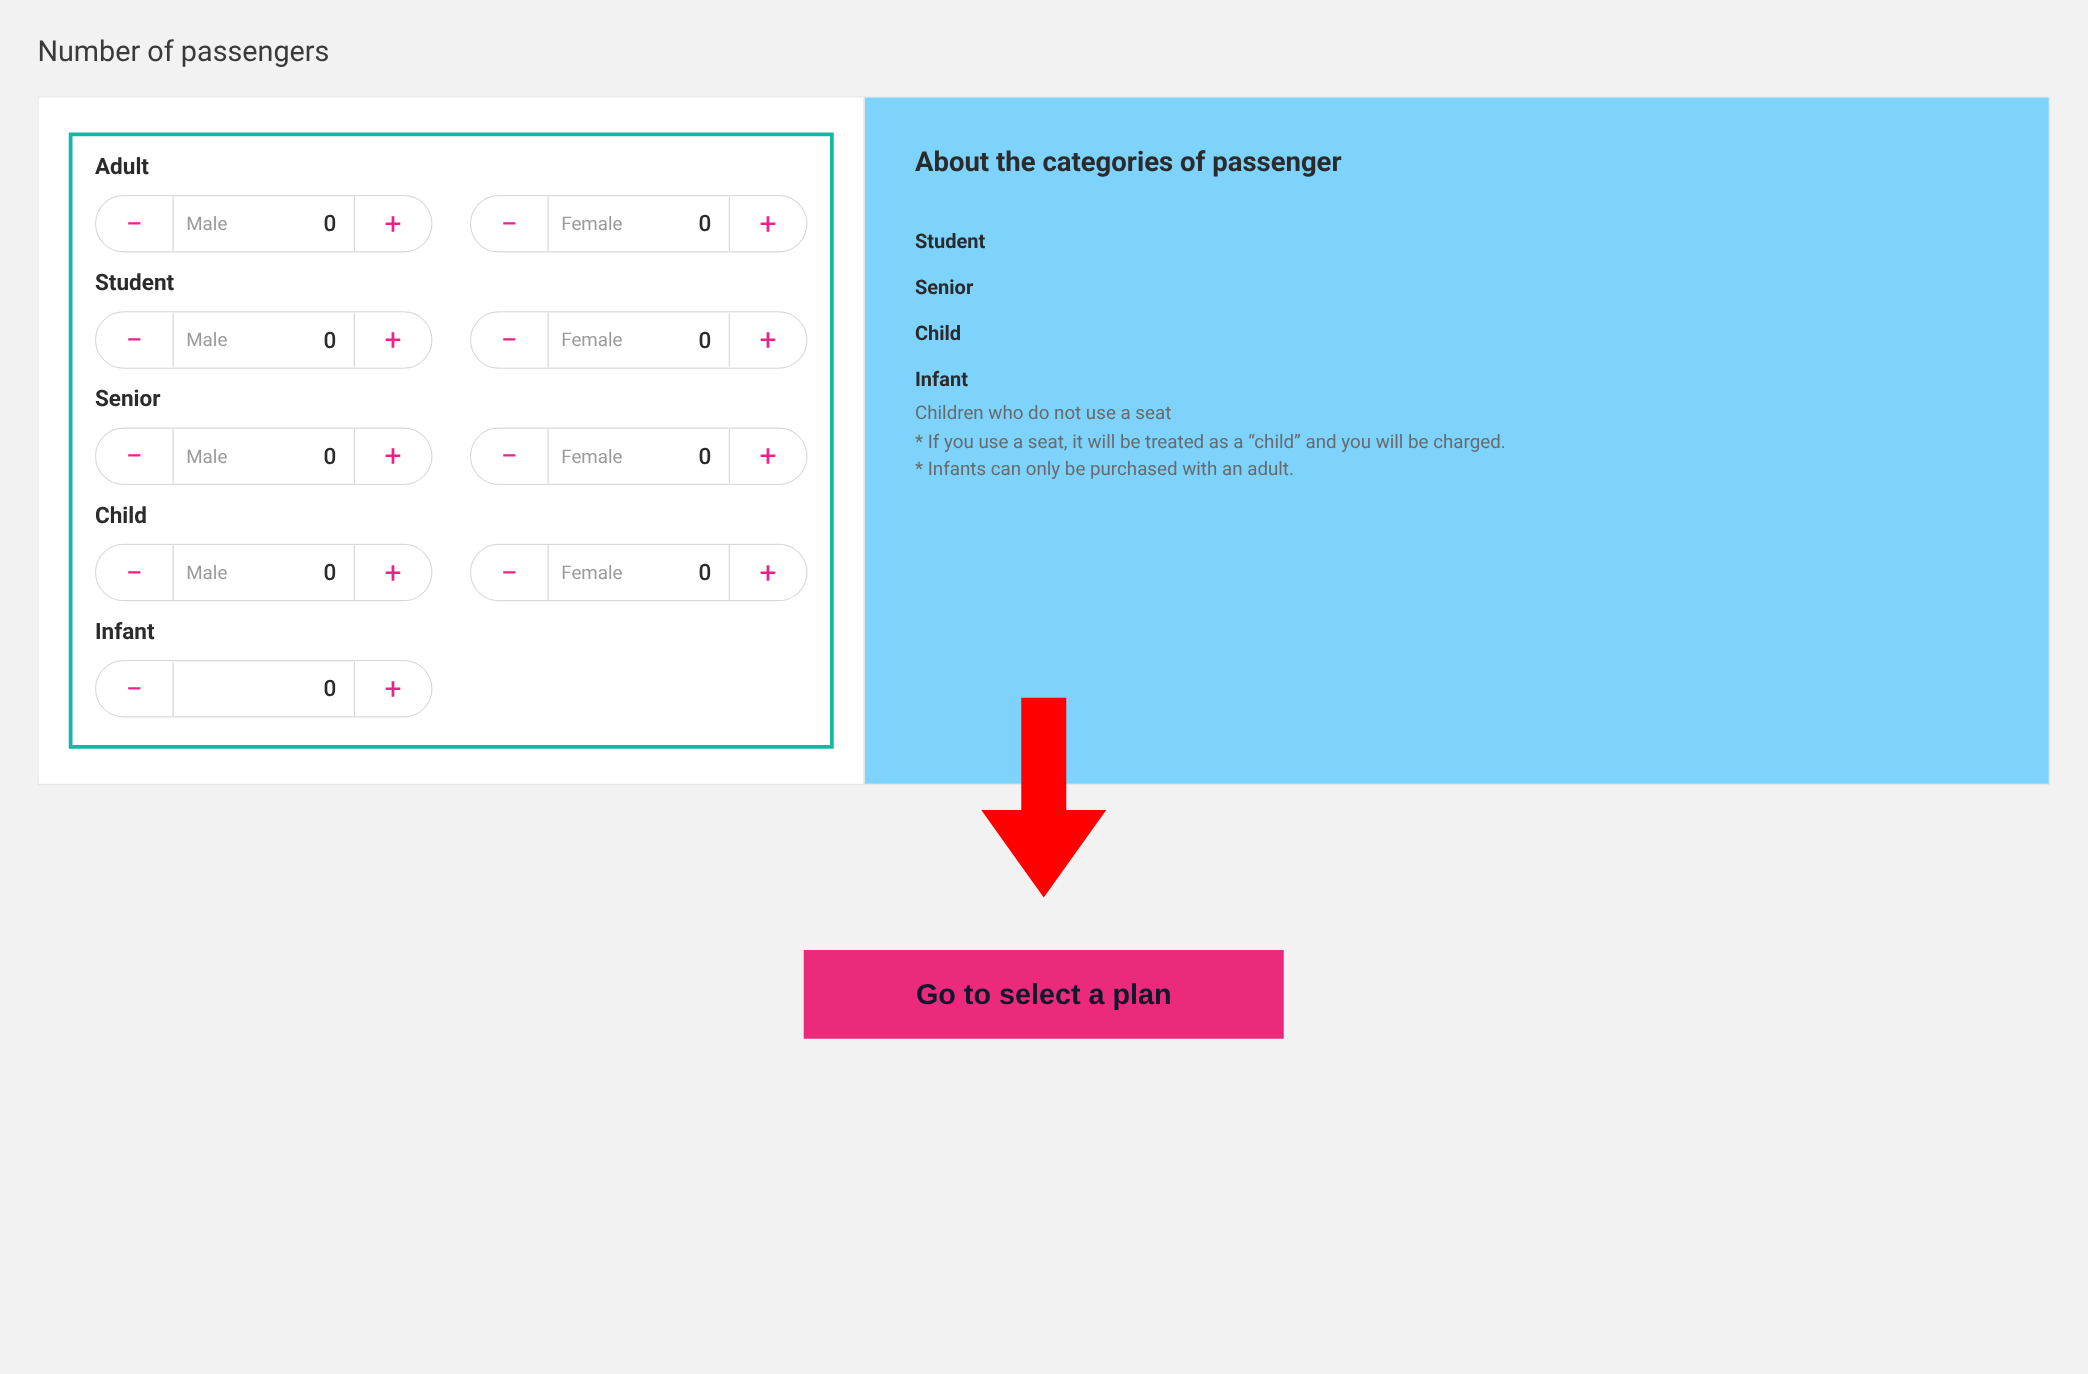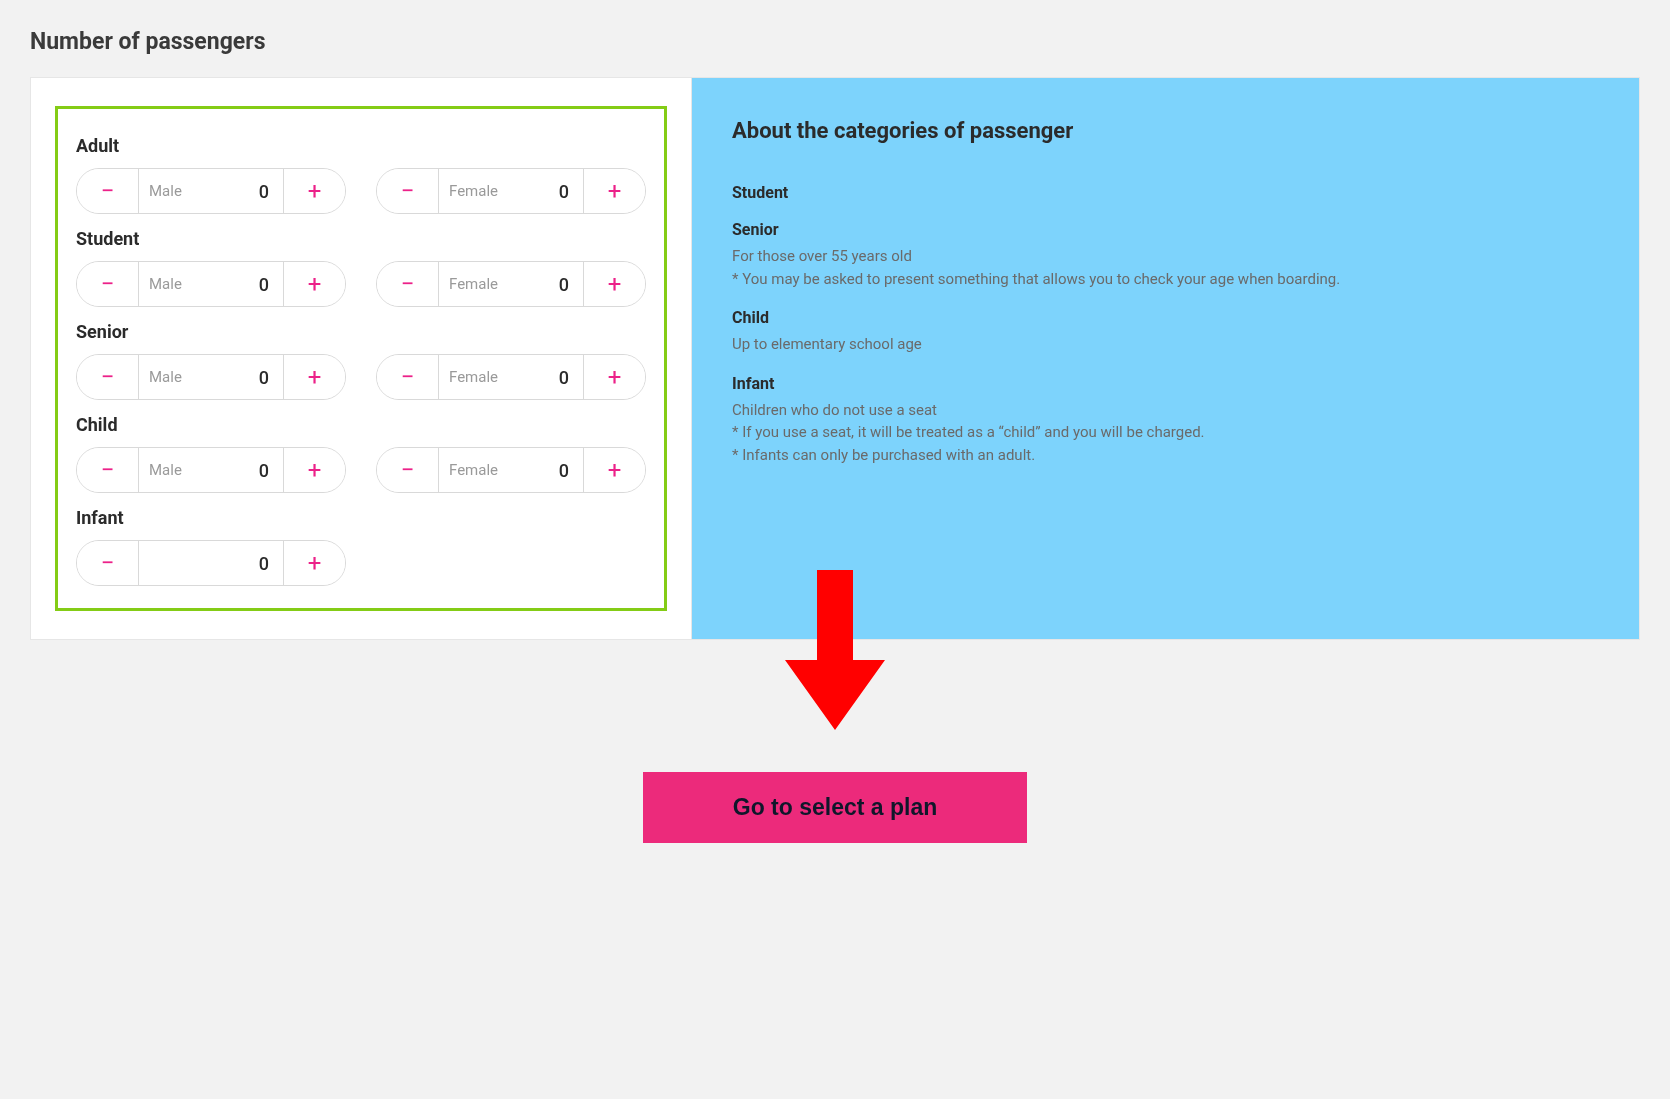--- a/index.html
+++ b/index.html
@@ -4,36 +4,36 @@
 <style>
   * { box-sizing: border-box; margin: 0; padding: 0; }
   body {
     background: #f2f2f2;
     font-family: "Segoe UI", Roboto, "Helvetica Neue", Arial, sans-serif;
     color: #2b2b2b;
     padding: 28px 30px 40px 30px;
   }
   .page-title {
     font-size: 23px;
-    font-weight: 700;
+    font-weight: 400;
     color: #3a3a3a;
     margin-bottom: 22px;
   }
   .card {
     background: #fff;
     display: flex;
     border: 1px solid #e6e6e6;
   }
   .left {
     flex: 0 0 640px;
     padding: 28px 24px 28px 24px;
   }
   .highlight-box {
-    border: 3px solid #84cc16;
-    padding: 26px 18px 22px 18px;
+    border: 3px solid #14b8a6;
+    padding: 14px 18px 22px 18px;
   }
   .right {
     flex: 1;
     border-left: 1px solid #e6e6e6;
     background: #7dd3fc;
     padding: 40px 40px 40px 40px;
   }
   .cat-label {
     font-size: 18px;
     font-weight: 700;
@@ -266,25 +266,23 @@
   </div>
 
   <div class="right">
     <div class="about-title">About the categories of passenger</div>
 
     <div class="about-block">
       <div class="about-h">Student</div>
     </div>
     <div class="about-block">
       <div class="about-h">Senior</div>
-      <div class="about-p">For those over 55 years old<br>* You may be asked to present something that allows you to check your age when boarding.</div>
     </div>
     <div class="about-block">
       <div class="about-h">Child</div>
-      <div class="about-p">Up to elementary school age</div>
     </div>
     <div class="about-block">
       <div class="about-h">Infant</div>
       <div class="about-p">Children who do not use a seat<br>* If you use a seat, it will be treated as a “child” and you will be charged.<br>* Infants can only be purchased with an adult.</div>
     </div>
   </div>
 </div>
 
 <div class="arrow-wrap">
   <svg width="100" height="160" viewBox="0 0 100 160">

